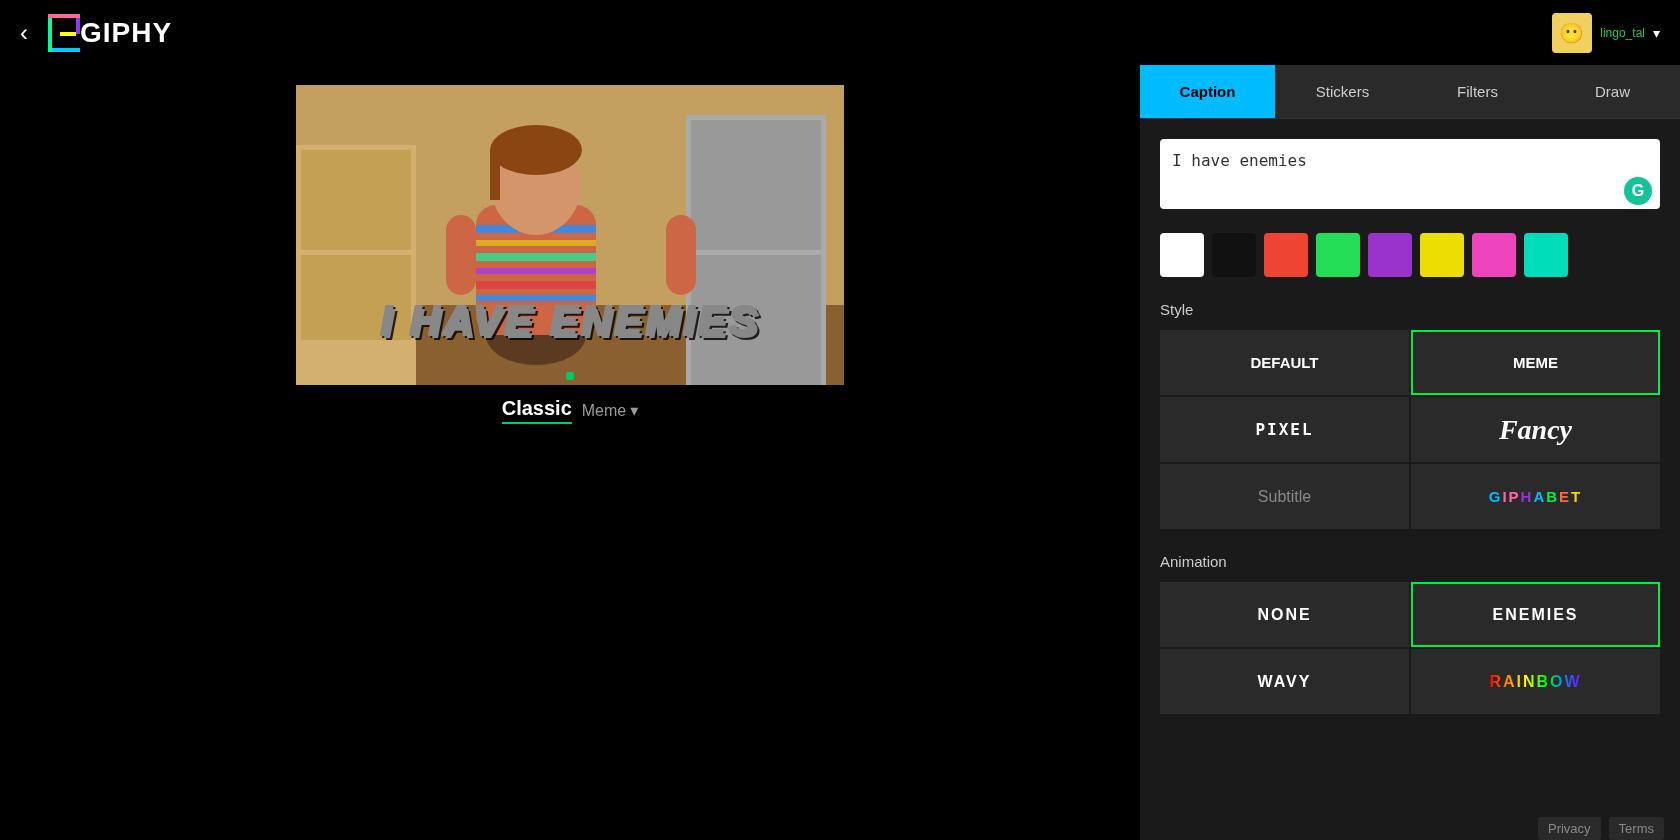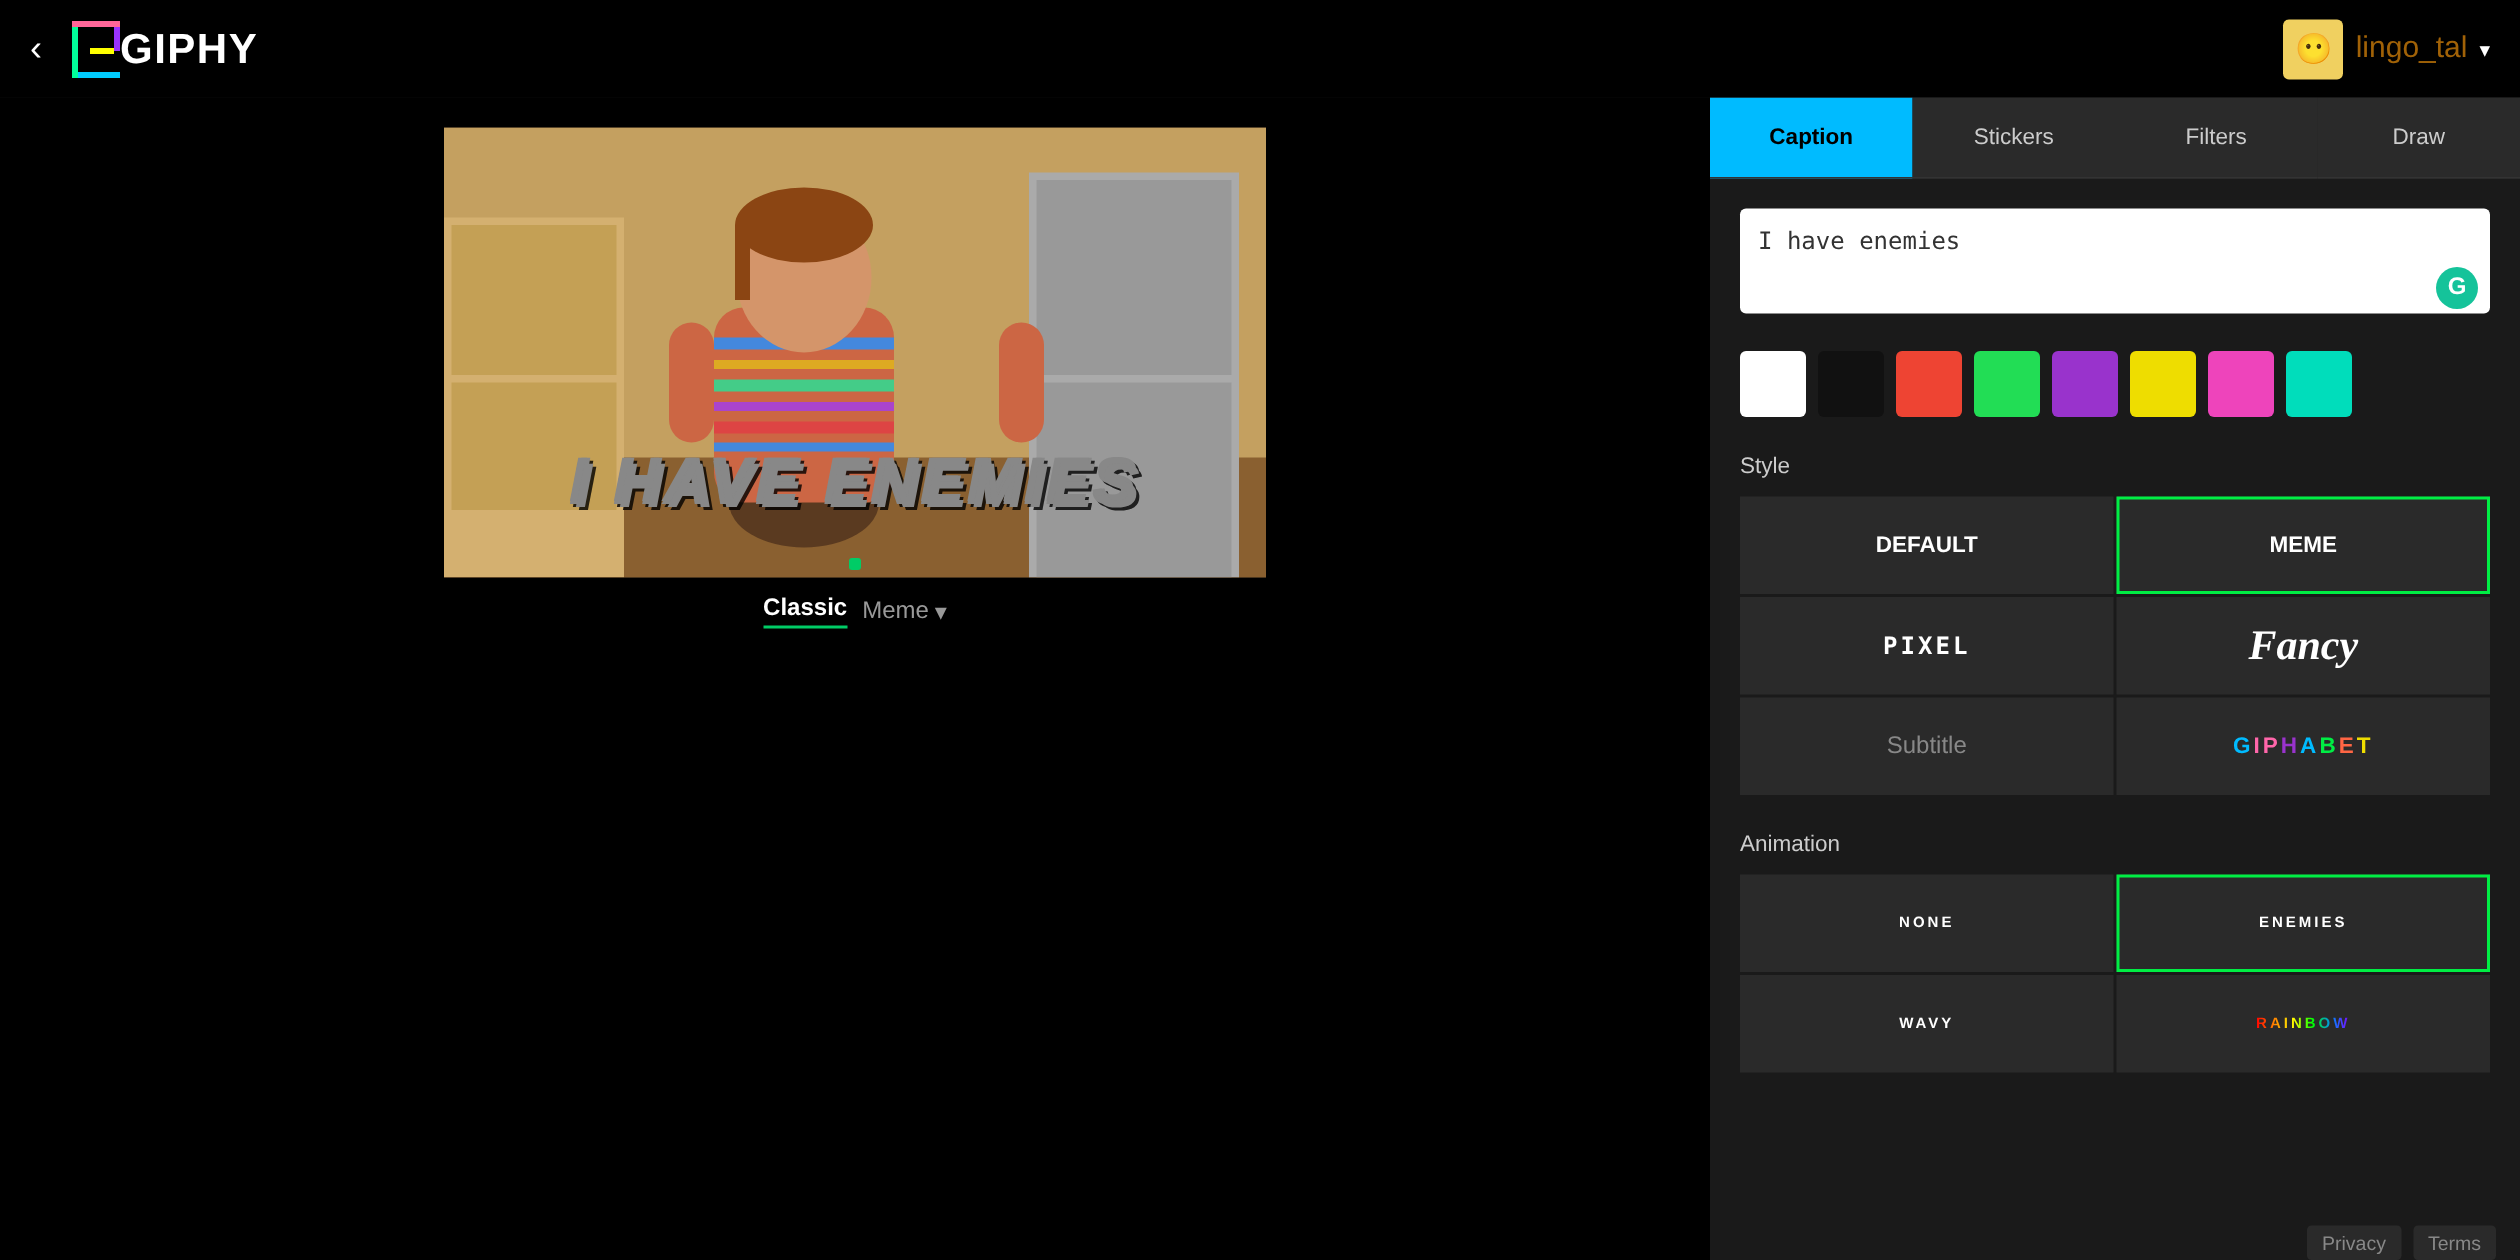--- a/index.html
+++ b/index.html
@@ -57,22 +57,22 @@
       width: 40px;
       height: 40px;
       background: #f0d060;
       border-radius: 4px;
       display: flex;
       align-items: center;
       justify-content: center;
       font-size: 20px;
     }
     .username {
-      color: #a16207;
-      font-size: 20px;
+      color: #22c55e;
+      font-size: 12px;
     }
     .dropdown-arrow {
       color: #fff;
       font-size: 14px;
     }
 
     
     .main {
       display: flex;
       height: calc(840px - 65px);
@@ -147,21 +147,21 @@
 
     
     .view-tabs {
       display: flex;
       align-items: center;
       gap: 10px;
       margin-top: 12px;
     }
     .tab-classic {
       color: #fff;
-      font-size: 16px;
+      font-size: 20px;
       font-weight: 600;
       cursor: pointer;
       padding-bottom: 2px;
       border-bottom: 2px solid #00cc66;
     }
     .tab-meme {
       display: flex;
       align-items: center;
       gap: 4px;
       color: #999;
@@ -310,21 +310,21 @@
     .animation-grid {
       display: grid;
       grid-template-columns: 1fr 1fr;
       gap: 2px;
     }
     .anim-btn {
       padding: 16px;
       background: #2a2a2a;
       border: 2px solid transparent;
       color: #fff;
-      font-size: 10px;
+      font-size: 16px;
       font-weight: 700;
       cursor: pointer;
       text-align: center;
       height: 65px;
       display: flex;
       align-items: center;
       justify-content: center;
       letter-spacing: 2px;
     }
     .anim-btn.selected {

